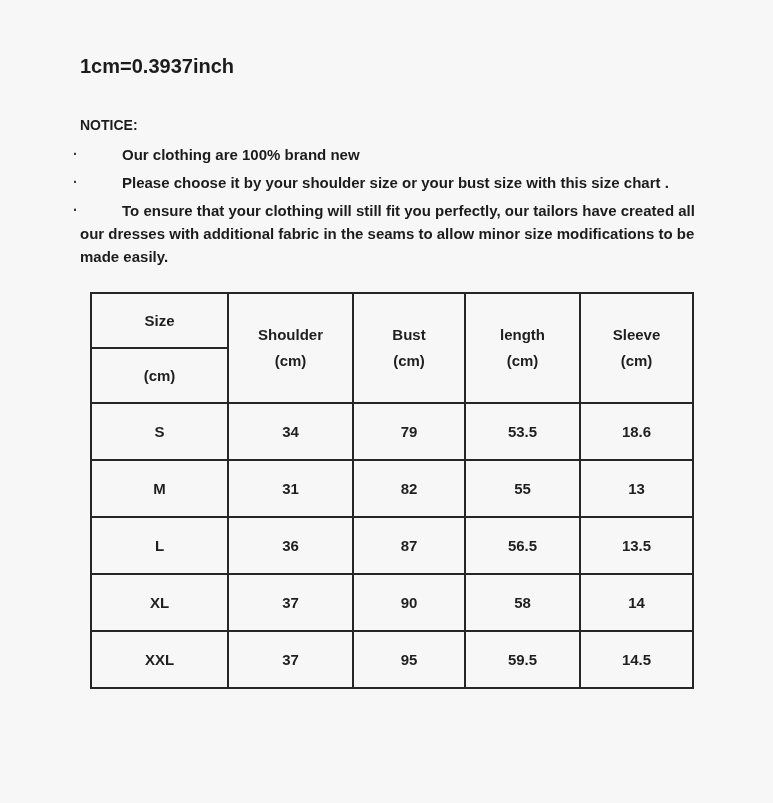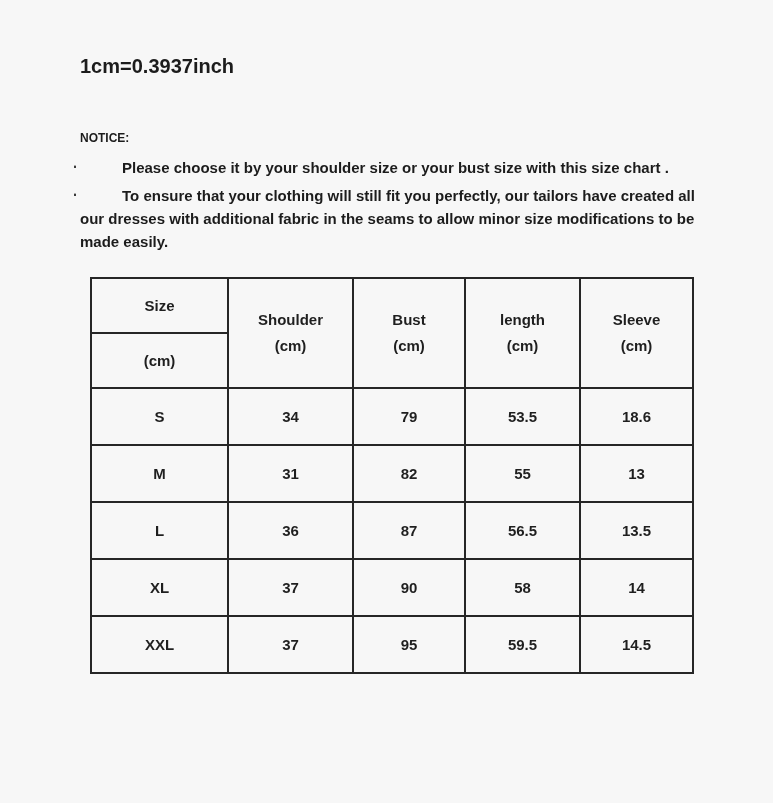--- a/index.html
+++ b/index.html
@@ -20,22 +20,22 @@
     width: 773px;
     height: 803px;
     padding: 0 78px 0 80px;
   }
   .conversion-note {
     margin: 58px 0 0 0;
     font-size: 20px;
     line-height: 16px;
   }
   .notice-title {
-    margin: 56px 0 0 0;
-    font-size: 12px;
+    margin: 43px 0 0 0;
+    font-size: 14px;
     line-height: 16px;
   }
   .notice-list {
     margin-top: 10px;
   }
   .notice-item {
     position: relative;
     margin: 0 0 5px 0;
     font-size: 15px;
     line-height: 23px;
@@ -79,20 +79,21 @@
 
 <div class="page">
 
   <p class="conversion-note">1cm=0.3937inch</p>
 
   <p class="notice-title">NOTICE:</p>
 
   <div class="notice-list">
     <p class="notice-item">
       <span class="bullet-marker">·</span>
+      <span>Our clothing are 100% brand new</span>
     </p>
     <p class="notice-item">
       <span class="bullet-marker">·</span>
       <span>Please choose it by your shoulder size or your bust size with this size chart .</span>
     </p>
     <p class="notice-item">
       <span class="bullet-marker">·</span>
     </p>
     <p class="notice-item">
       <span class="bullet-marker">·</span>

